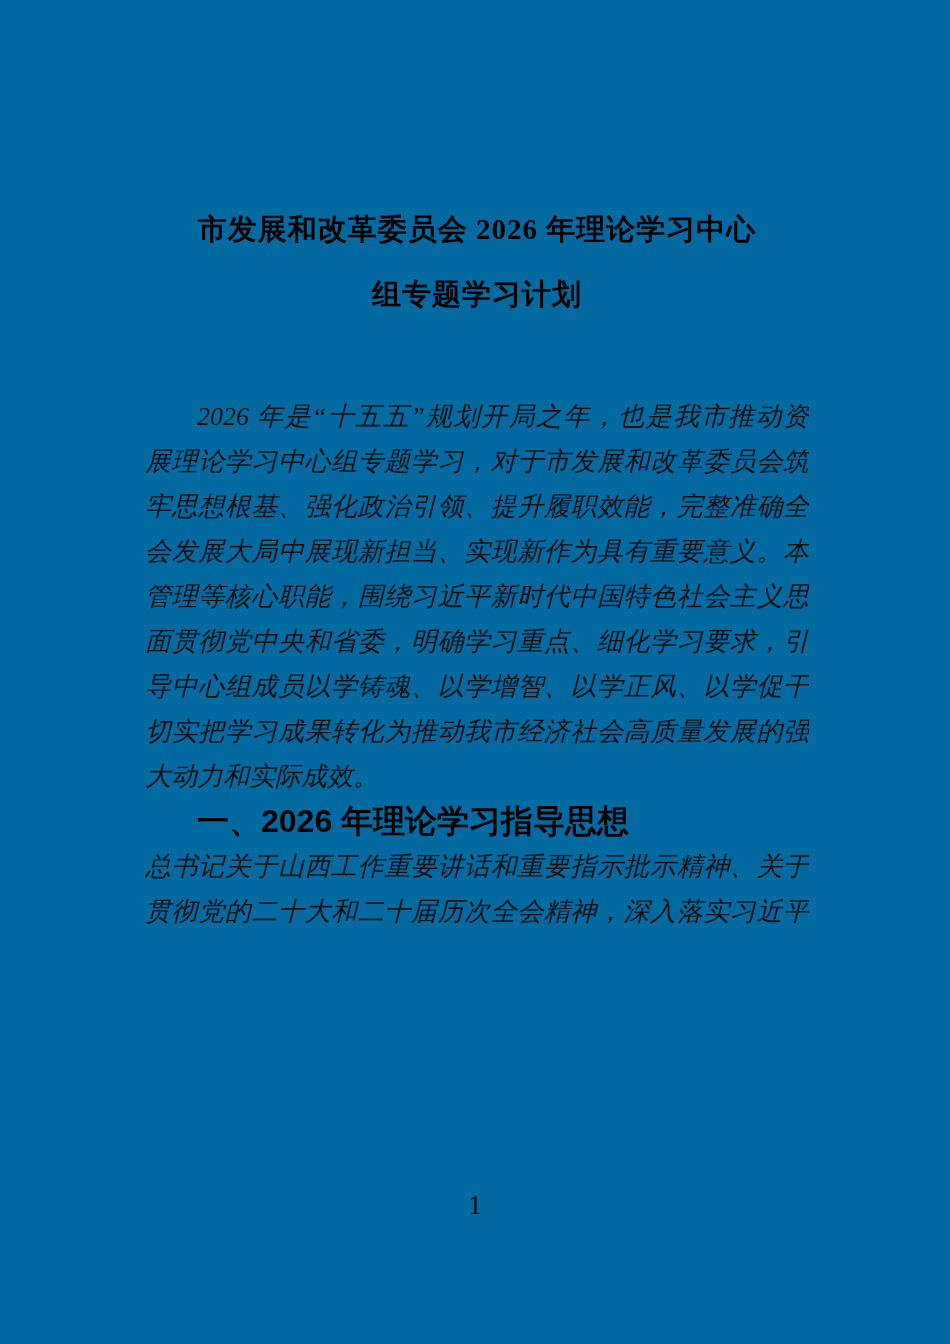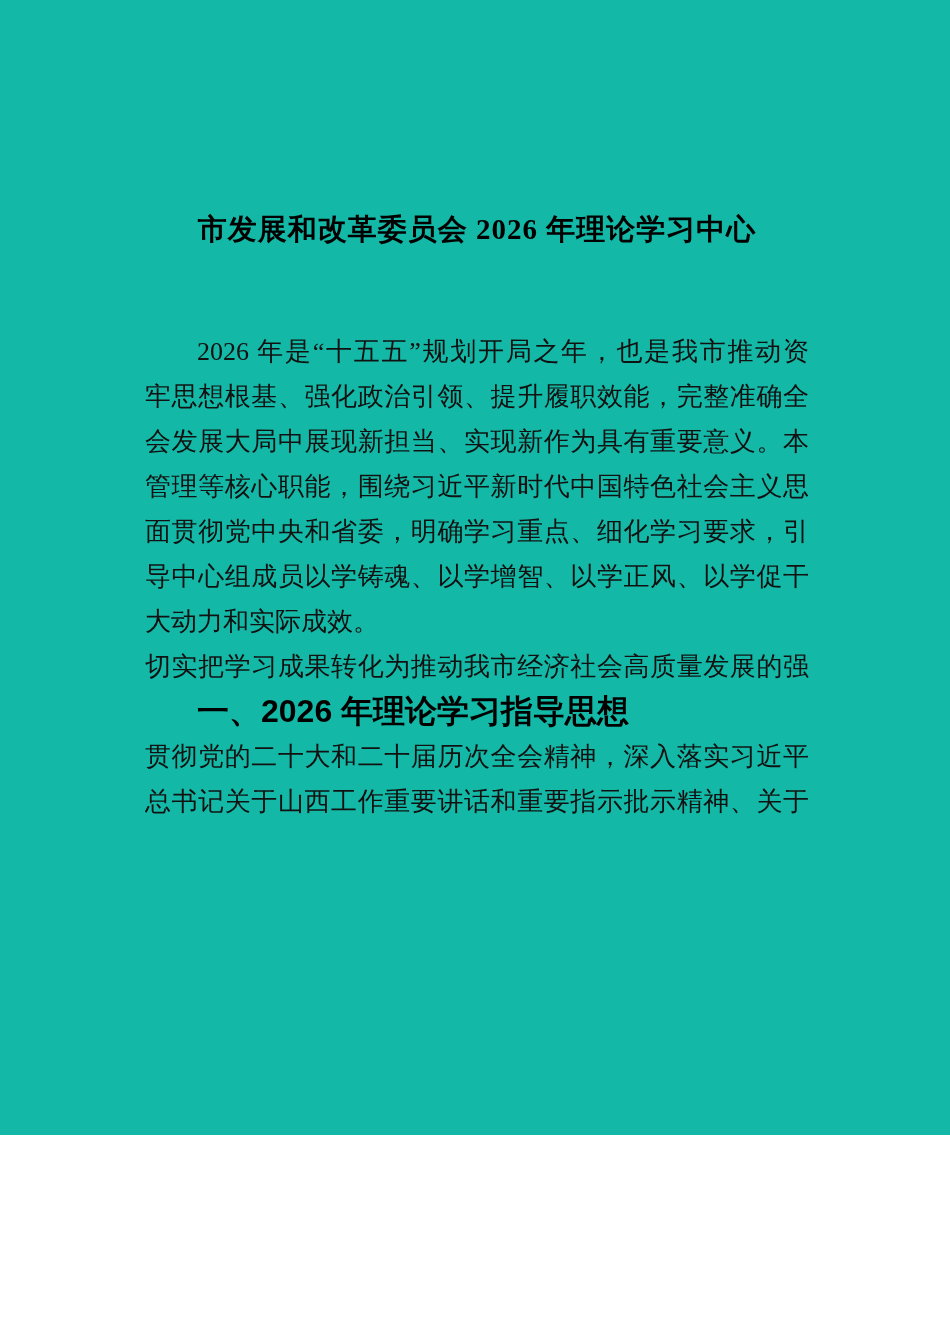--- a/index.html
+++ b/index.html
@@ -3,22 +3,22 @@
 <meta charset="utf-8">
 <style>
   html, body {
     margin: 0;
     padding: 0;
     background: #ffffff;
   }
   .page {
     position: relative;
     width: 950px;
-    height: 1135px;
-    background: #14b8a6;
+    height: 1344px;
+    background: #0369a1;
     color: #000000;
     overflow: hidden;
     font-family: "Liberation Serif", "DejaVu Serif", serif;
   }
   .content {
     position: absolute;
     left: 145px;
     top: 197px;
     width: 664px;
   }
@@ -41,20 +41,21 @@
     color: #111111;
   }
   .para {
     margin: 0;
   }
   .line {
     text-align: justify;
     text-align-last: justify;
     overflow: hidden;
     white-space: nowrap;
+    font-style: italic;
   }
   .line.indent {
     padding-left: 52px;
   }
   .line.last {
     text-align-last: left;
   }
   .section-heading {
     font-family: "Liberation Sans", "DejaVu Sans", sans-serif;
     font-weight: 700;
@@ -76,39 +77,41 @@
   }
 </style>
 </head>
 <body>
 
 <div class="page">
   <div class="content">
 
     <h1 class="doc-title">
       <span class="title-line">市发展和改革委员会 2026 年理论学习中心</span>
+      <span class="title-line">组专题学习计划</span>
     </h1>
 
     <div class="doc-body">
 
       <div class="para">
         <div class="line indent">2026 年是“十五五”规划开局之年，也是我市推动资</div>
+        <div class="line">展理论学习中心组专题学习，对于市发展和改革委员会筑</div>
         <div class="line">牢思想根基、强化政治引领、提升履职效能，完整准确全</div>
         <div class="line">会发展大局中展现新担当、实现新作为具有重要意义。本</div>
         <div class="line">管理等核心职能，围绕习近平新时代中国特色社会主义思</div>
         <div class="line">面贯彻党中央和省委，明确学习重点、细化学习要求，引</div>
         <div class="line">导中心组成员以学铸魂、以学增智、以学正风、以学促干</div>
+        <div class="line">切实把学习成果转化为推动我市经济社会高质量发展的强</div>
         <div class="line last">大动力和实际成效。</div>
-        <div class="line">切实把学习成果转化为推动我市经济社会高质量发展的强</div>
       </div>
 
       <div class="section-heading">一、2026 年理论学习指导思想</div>
 
       <div class="para">
+        <div class="line">总书记关于山西工作重要讲话和重要指示批示精神、关于</div>
         <div class="line">贯彻党的二十大和二十届历次全会精神，深入落实习近平</div>
-        <div class="line">总书记关于山西工作重要讲话和重要指示批示精神、关于</div>
       </div>
 
     </div>
   </div>
 
   <div class="page-number">1</div>
 </div>
 
 </body></html>

